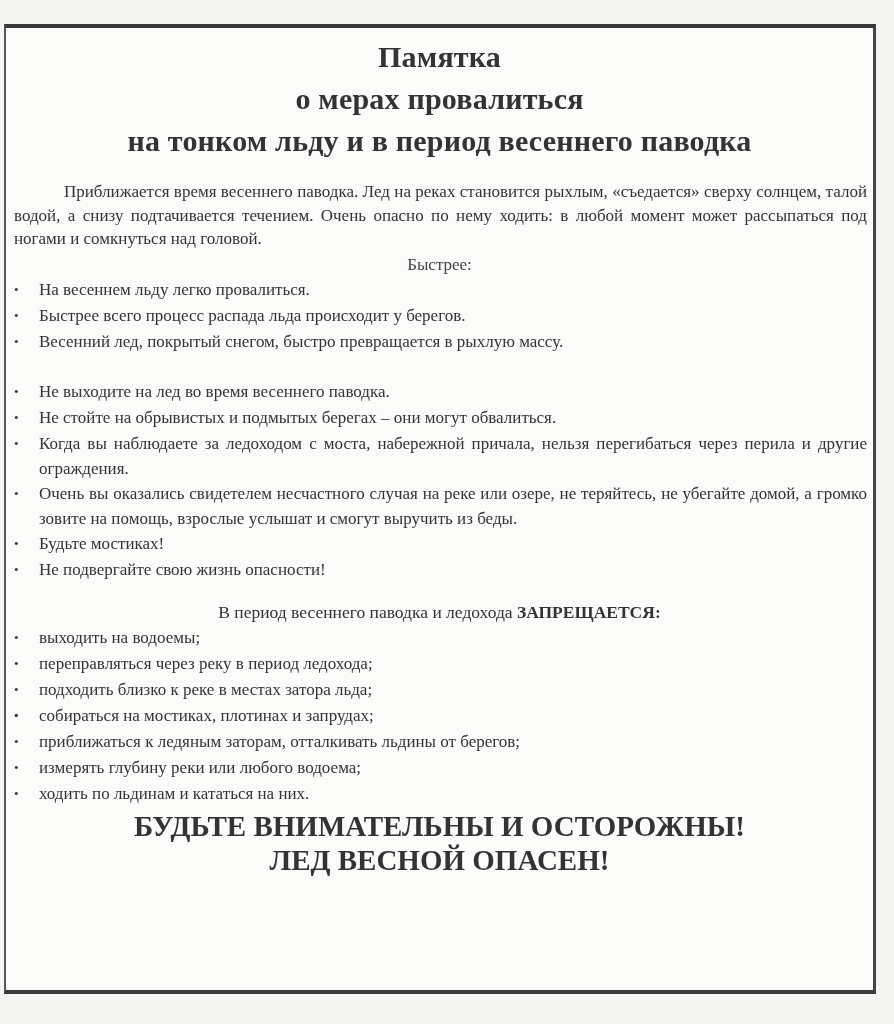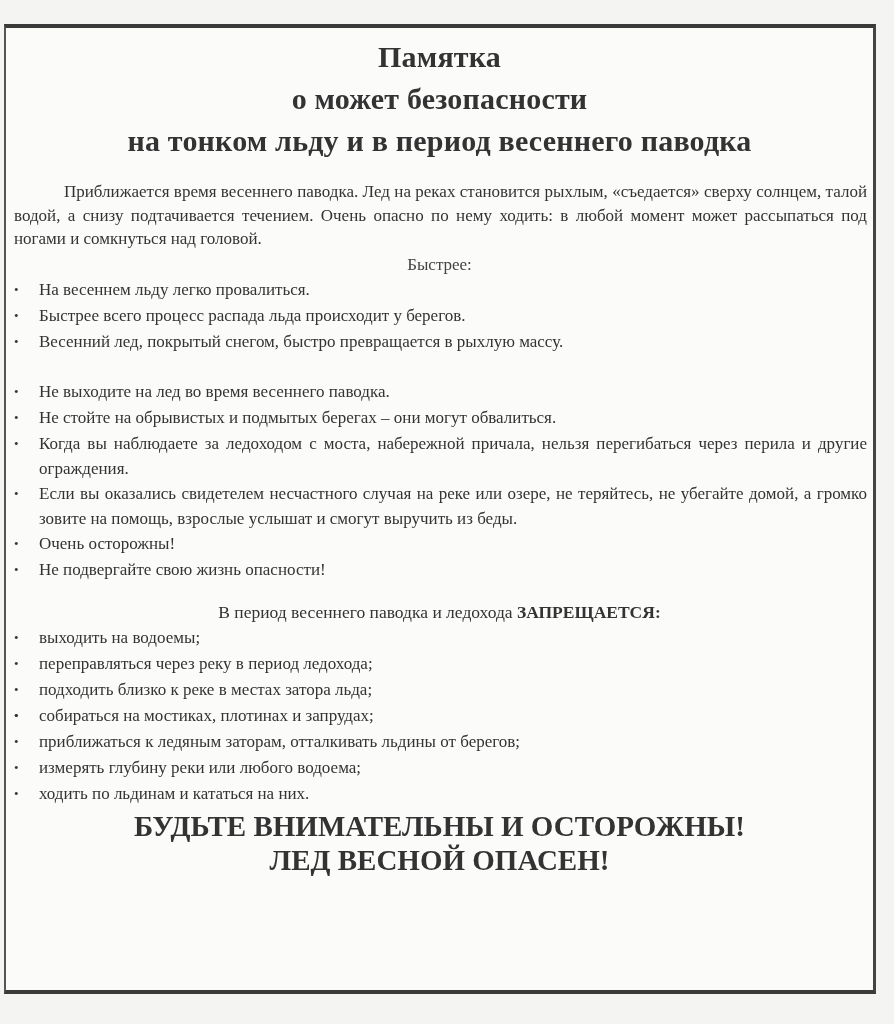--- a/index.html
+++ b/index.html
@@ -80,42 +80,42 @@
       color: #333;
       margin-top: 2px;
     }
   </style>
 </head>
 <body>
 
 <div class="sheet">
   <div class="title">
     <div>Памятка</div>
-    <div>о может безопасности</div>
+    <div>о мерах провалиться</div>
     <div>на тонком льду и в период весеннего паводка</div>
   </div>
 
   <p class="para">Приближается время весеннего паводка. Лед на реках становится рыхлым, «съедается» сверху солнцем, талой водой, а снизу подтачивается течением. Очень опасно по нему ходить: в любой момент может рассыпаться под ногами и сомкнуться над головой.</p>
 
   <div class="remember">Быстрее:</div>
 
   <ul class="list">
     <li><span class="bullet">•</span><span>На весеннем льду легко провалиться.</span></li>
     <li><span class="bullet">•</span><span>Быстрее всего процесс распада льда происходит у берегов.</span></li>
     <li><span class="bullet">•</span><span>Весенний лед, покрытый снегом, быстро превращается в рыхлую массу.</span></li>
   </ul>
 
   <div class="gap"></div>
 
   <ul class="list">
     <li><span class="bullet">•</span><span>Не выходите на лед во время весеннего паводка.</span></li>
     <li><span class="bullet">•</span><span>Не стойте на обрывистых и подмытых берегах – они могут обвалиться.</span></li>
     <li class="tight"><span class="bullet">•</span><span>Когда вы наблюдаете за ледоходом с моста, набережной причала, нельзя перегибаться через перила и другие ограждения.</span></li>
-    <li class="tight"><span class="bullet">•</span><span>Если вы оказались свидетелем несчастного случая на реке или озере, не теряйтесь, не убегайте домой, а громко зовите на помощь, взрослые услышат и смогут выручить из беды.</span></li>
-    <li><span class="bullet">•</span><span>Очень осторожны!</span></li>
+    <li class="tight"><span class="bullet">•</span><span>Очень вы оказались свидетелем несчастного случая на реке или озере, не теряйтесь, не убегайте домой, а громко зовите на помощь, взрослые услышат и смогут выручить из беды.</span></li>
+    <li><span class="bullet">•</span><span>Будьте мостиках!</span></li>
     <li><span class="bullet">•</span><span>Не подвергайте свою жизнь опасности!</span></li>
   </ul>
 
   <div class="forbid-head">
     <span>В период весеннего паводка и ледохода </span><span class="caps">ЗАПРЕЩАЕТСЯ:</span>
   </div>
 
   <ul class="list">
     <li><span class="bullet">•</span><span>выходить на водоемы;</span></li>
     <li><span class="bullet">•</span><span>переправляться через реку в период ледохода;</span></li>

